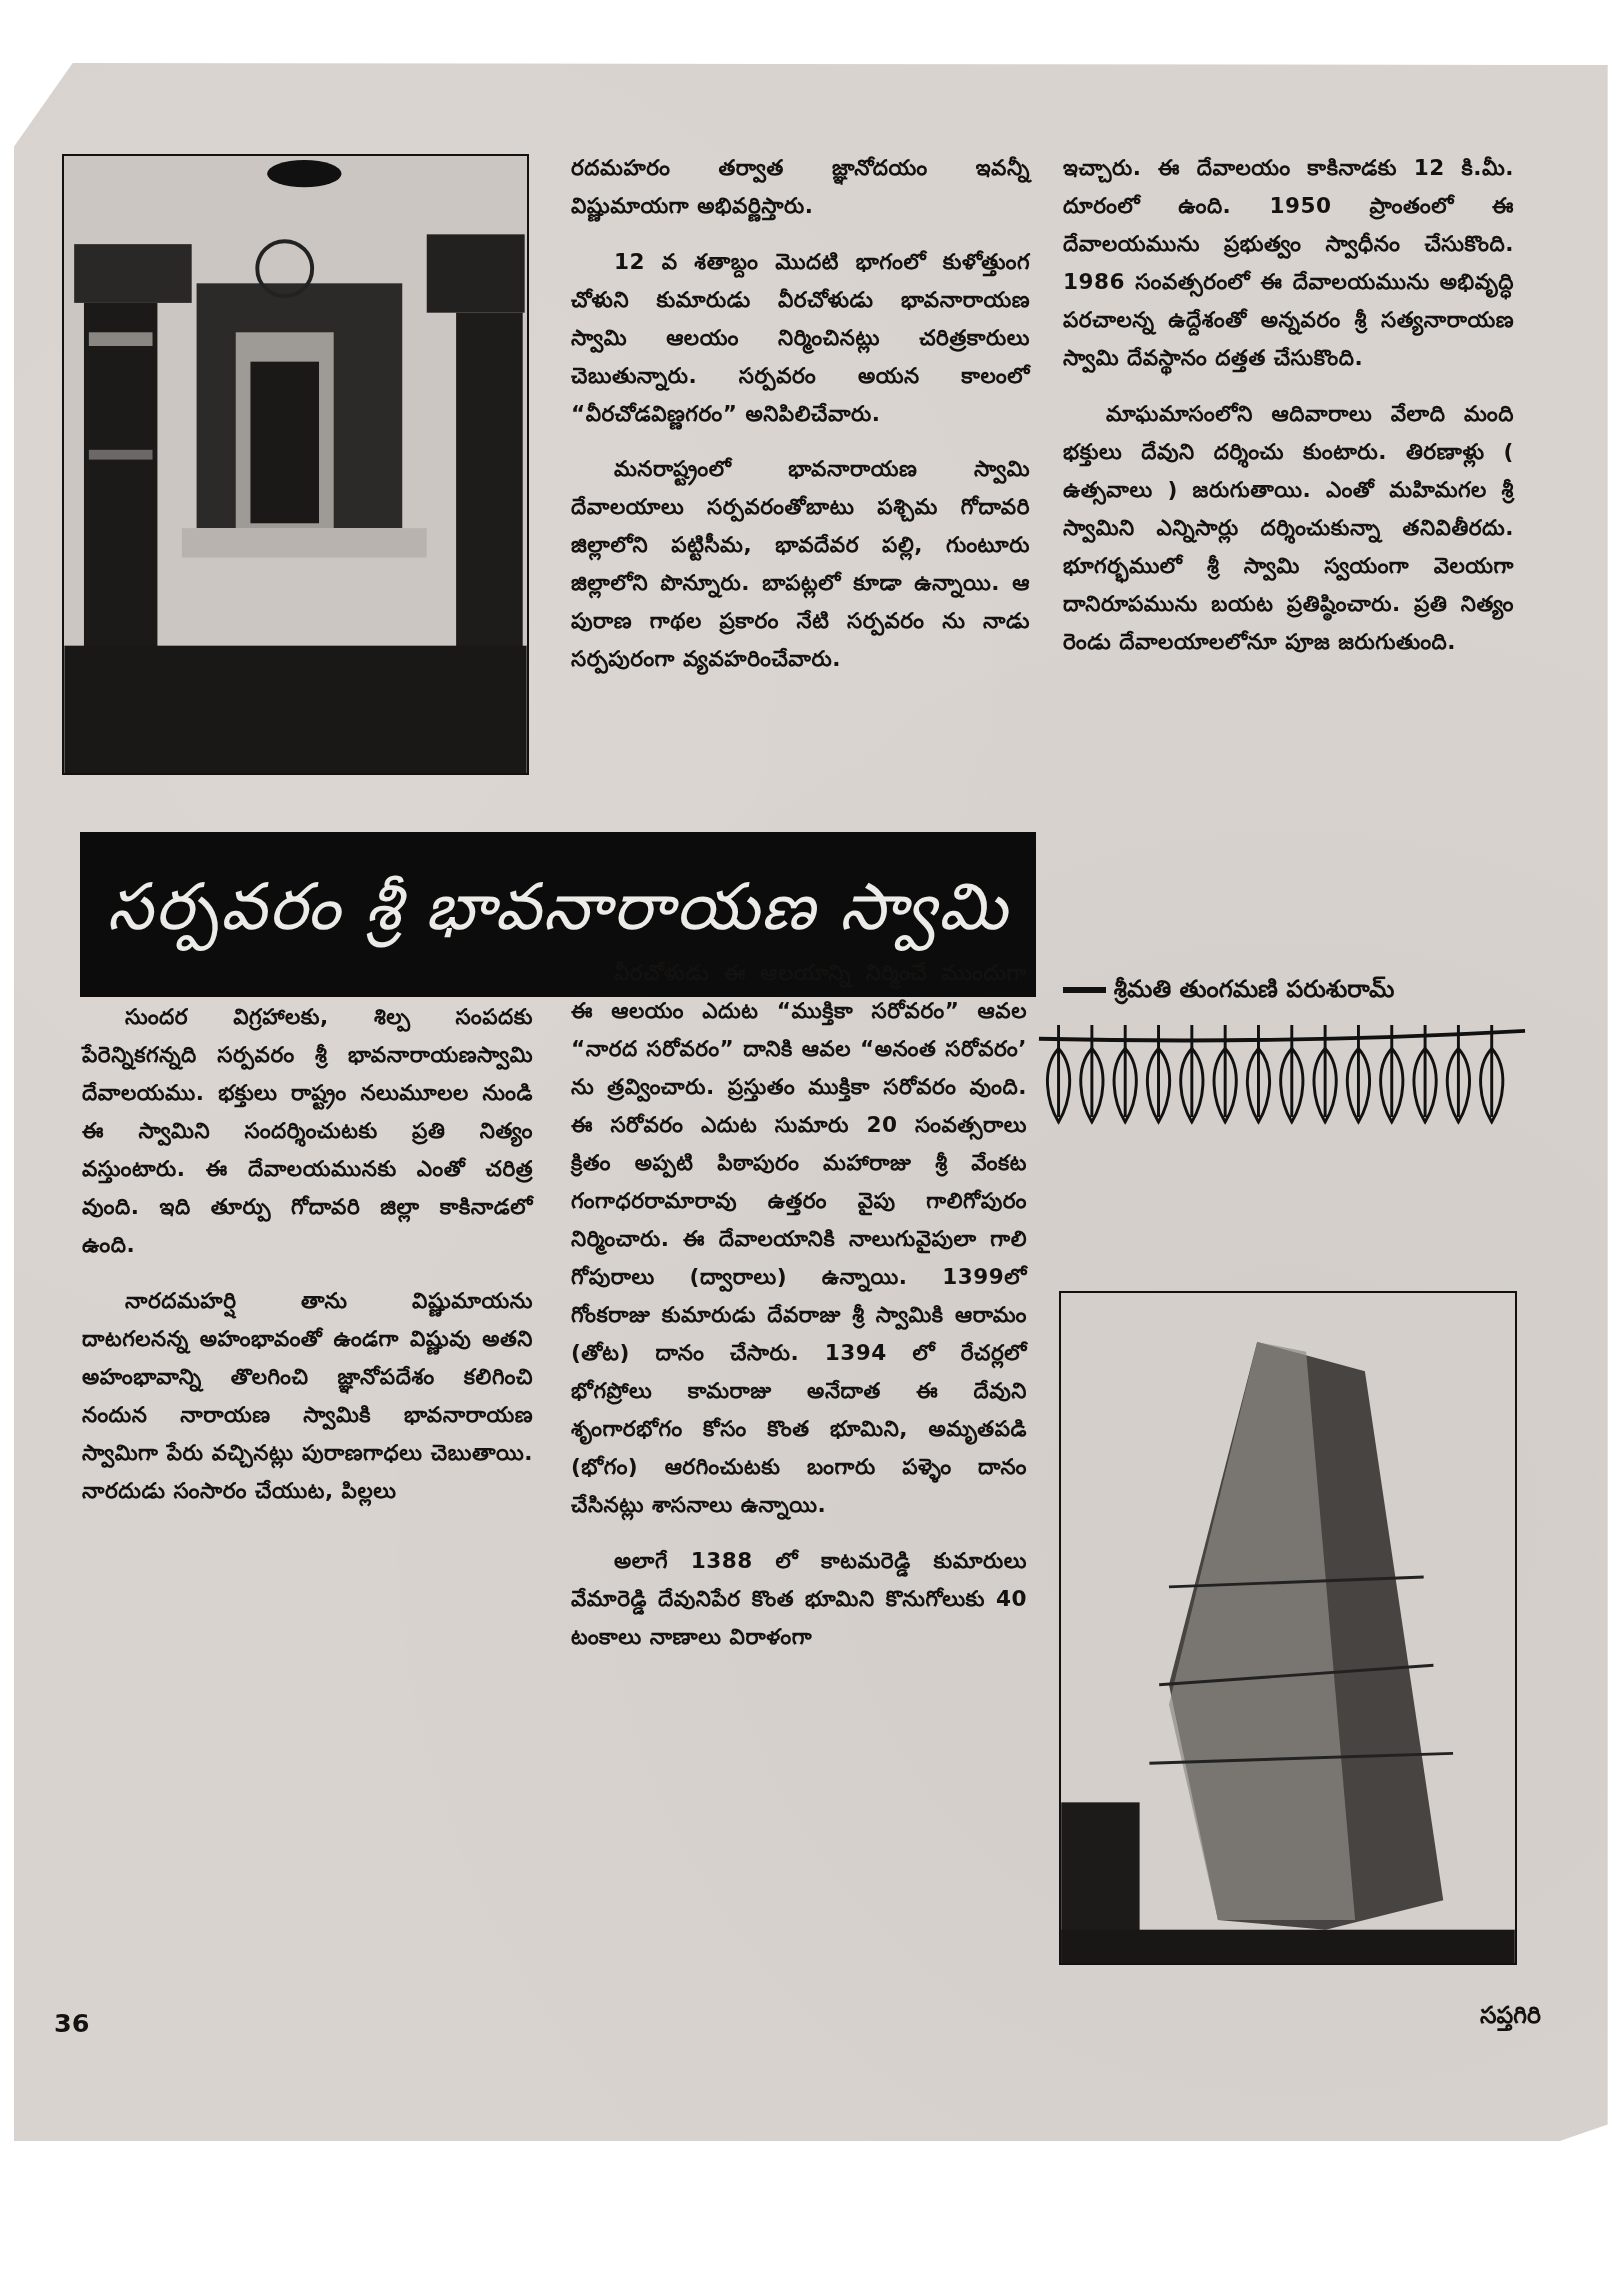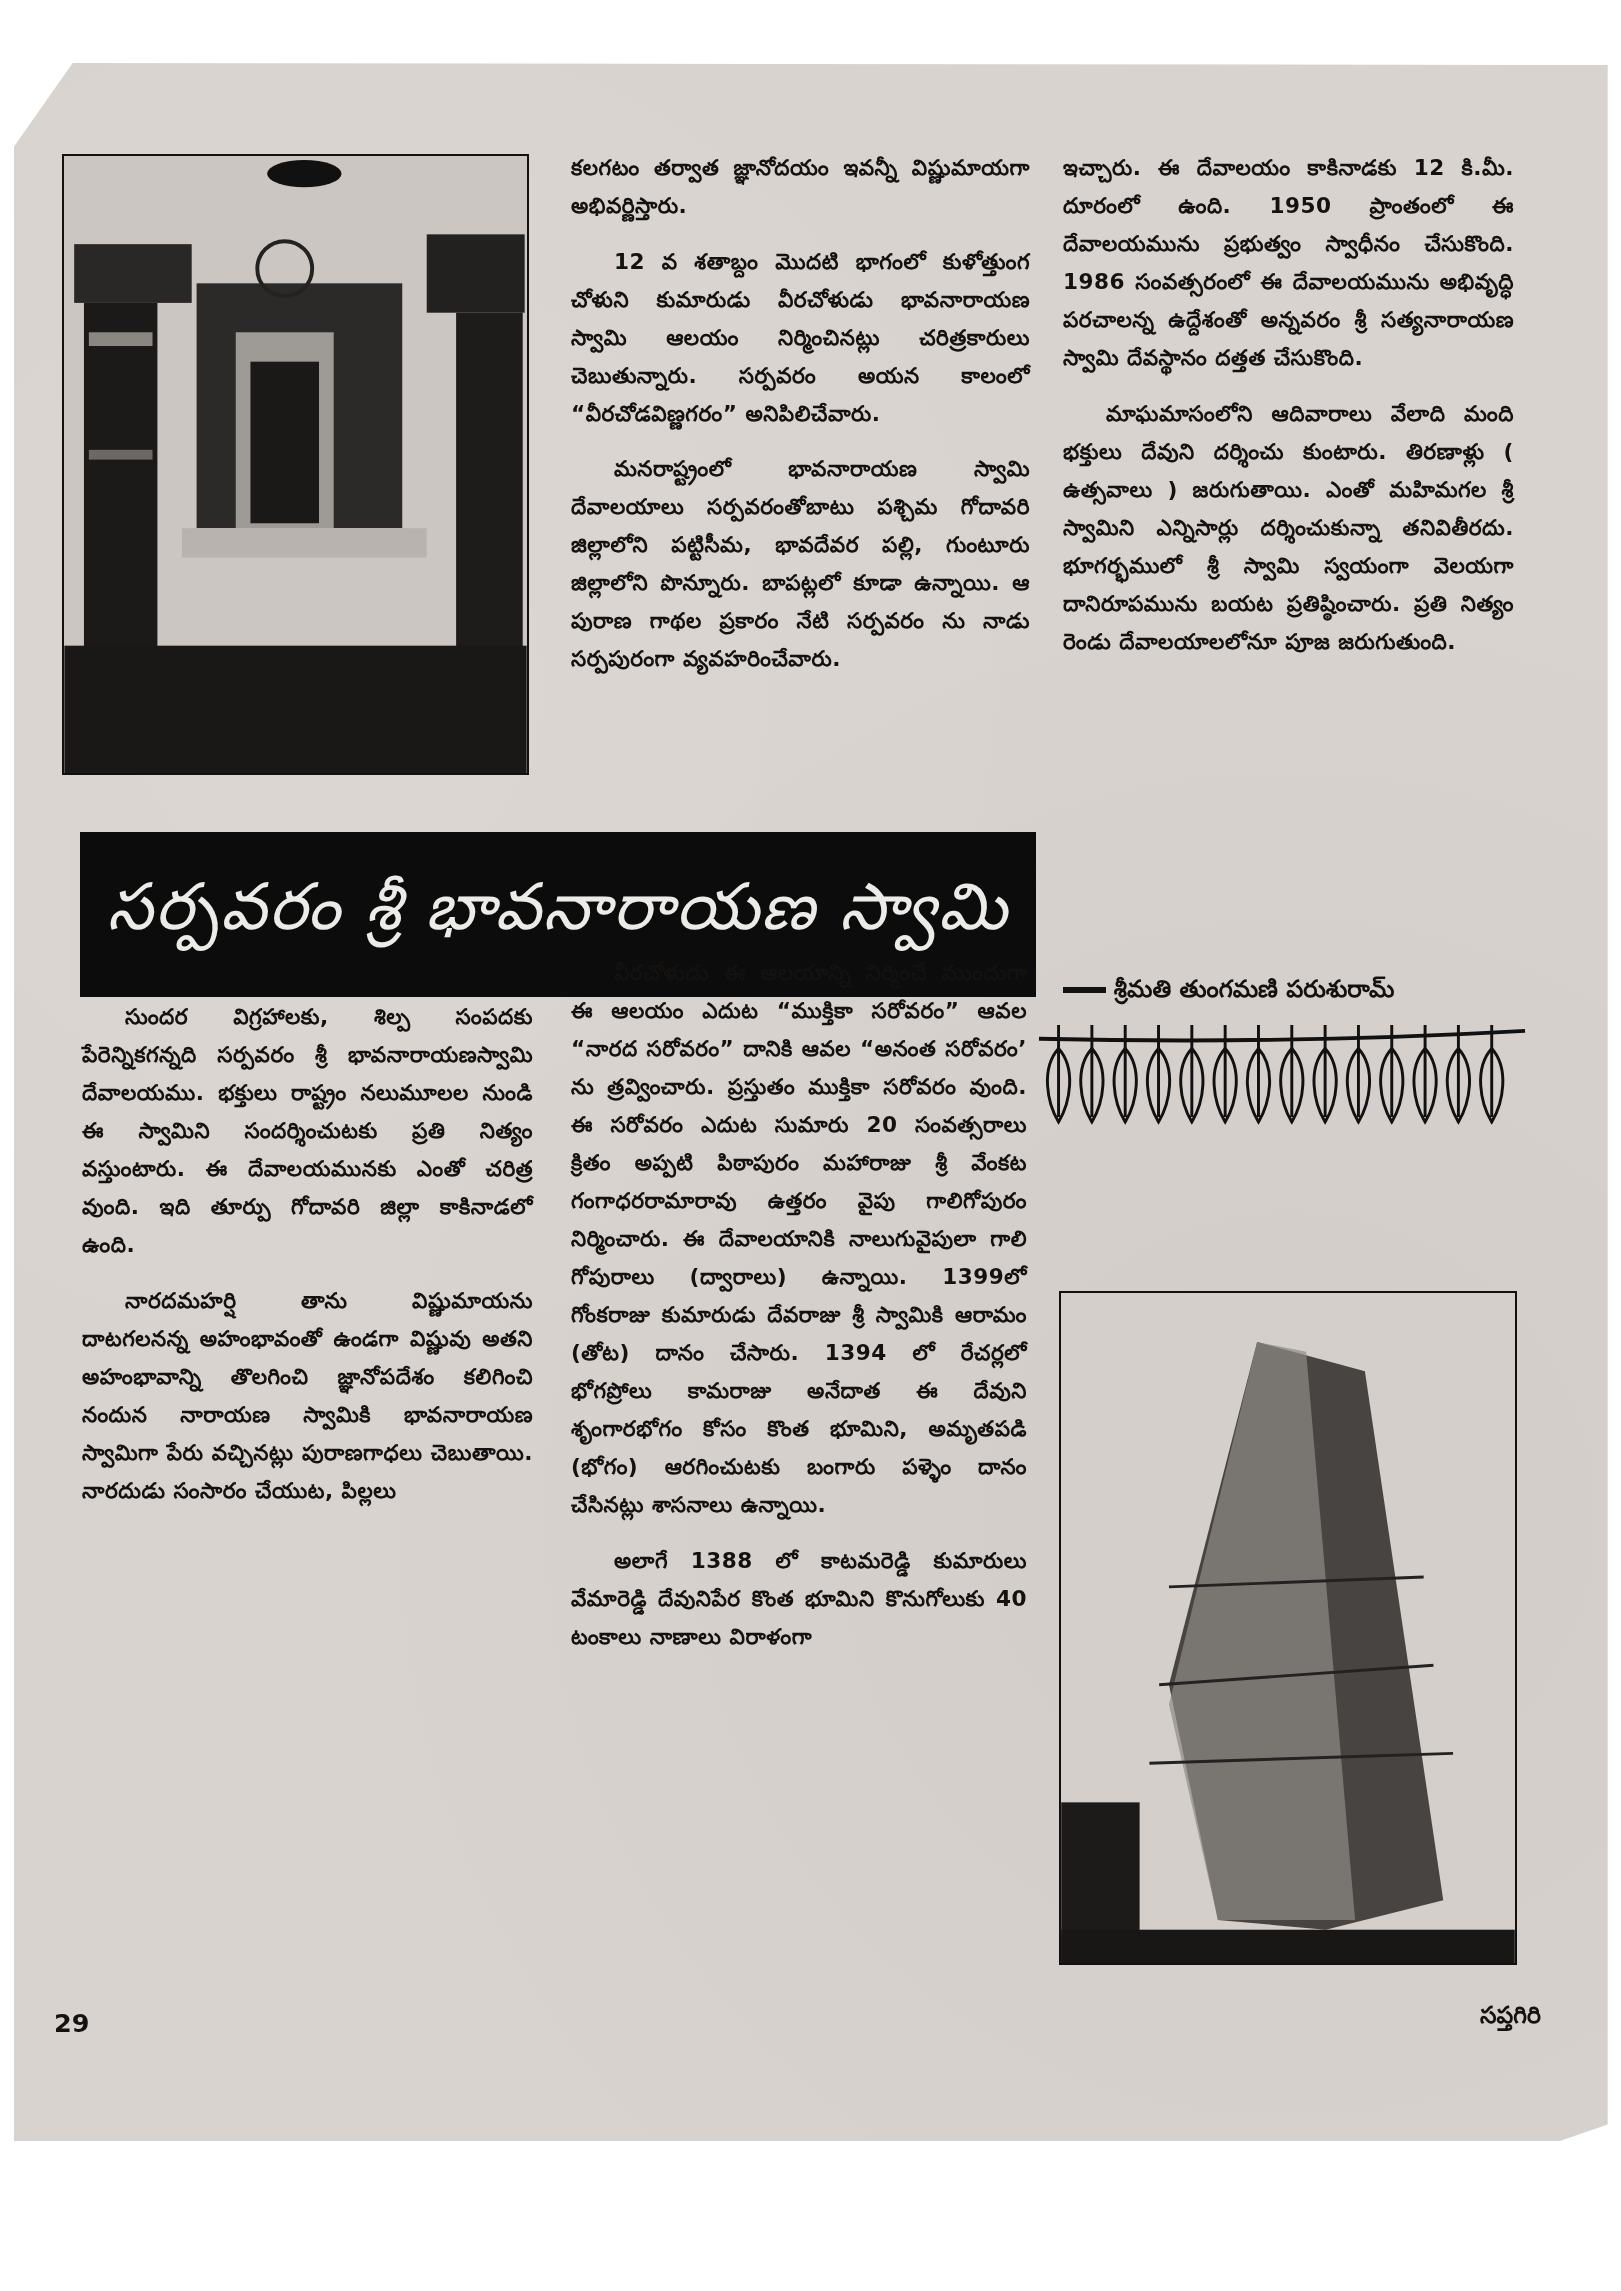--- a/index.html
+++ b/index.html
@@ -50,21 +50,21 @@
     <rect x="175" y="180" width="100" height="200" fill="#9e9a96"></rect>
     <rect x="190" y="210" width="70" height="165" fill="#1b1918"></rect>
     <circle cx="225" cy="115" r="28" fill="none" stroke="#222" stroke-width="4"></circle>
     <rect x="120" y="380" width="250" height="30" fill="#b8b3af"></rect>
 
     <rect x="0" y="500" width="472" height="130" fill="#191817"></rect>
   </svg>
 </div>
 
 <div class="col" style="left:571px; top:149px; width:459px;">
-  <p class="noindent">కలగటం తర్వాత జ్ఞానోదయం ఇవన్నీ విష్ణుమాయగా అభివర్ణిస్తారు.</p>
+  <p class="noindent">రదమహరం తర్వాత జ్ఞానోదయం ఇవన్నీ విష్ణుమాయగా అభివర్ణిస్తారు.</p>
   <p>12 వ శతాబ్దం మొదటి భాగంలో కుళోత్తుంగ చోళుని కుమారుడు వీరచోళుడు భావనారాయణ స్వామి ఆలయం నిర్మించినట్లు చరిత్రకారులు చెబుతున్నారు. సర్పవరం అయన కాలంలో “వీరచోడవిణ్ణగరం” అనిపిలిచేవారు.</p>
   <p>మనరాష్ట్రంలో భావనారాయణ స్వామి దేవాలయాలు సర్పవరంతోబాటు పశ్చిమ గోదావరి జిల్లాలోని పట్టిసీమ, భావదేవర పల్లి, గుంటూరు జిల్లాలోని పొన్నూరు. బాపట్లలో కూడా ఉన్నాయి. ఆ పురాణ గాథల ప్రకారం నేటి సర్పవరం ను నాడు సర్పపురంగా వ్యవహరించేవారు.</p>
 </div>
 
 <div class="col" style="left:1063px; top:149px; width:451px;">
   <p class="noindent">ఇచ్చారు. ఈ దేవాలయం కాకినాడకు 12 కి.మీ. దూరంలో ఉంది. 1950 ప్రాంతంలో ఈ దేవాలయమును ప్రభుత్వం స్వాధీనం చేసుకొంది. 1986 సంవత్సరంలో ఈ దేవాలయమును అభివృద్ధి పరచాలన్న ఉద్దేశంతో అన్నవరం శ్రీ సత్యనారాయణ స్వామి దేవస్థానం దత్తత చేసుకొంది.</p>
   <p>మాఘమాసంలోని ఆదివారాలు వేలాది మంది భక్తులు దేవుని దర్శించు కుంటారు. తిరణాళ్లు ( ఉత్సవాలు ) జరుగుతాయి. ఎంతో మహిమగల శ్రీ స్వామిని ఎన్నిసార్లు దర్శించుకున్నా తనివితీరదు. భూగర్భములో శ్రీ స్వామి స్వయంగా వెలయగా దానిరూపమును బయట ప్రతిష్ఠించారు. ప్రతి నిత్యం రెండు దేవాలయాలలోనూ పూజ జరుగుతుంది.</p>
 </div>
 
 <div class="title-band">
@@ -125,15 +125,15 @@
     <polygon points="200,50 310,80 390,620 270,650 160,640 110,400" fill="#2e2c2a" opacity="0.85"></polygon>
     <polygon points="200,50 250,60 300,640 160,640 110,420" fill="#8f8a86" opacity="0.7"></polygon>
     <line x1="110" y1="300" x2="370" y2="290" stroke="#222" stroke-width="3"></line>
     <line x1="100" y1="400" x2="380" y2="380" stroke="#222" stroke-width="3"></line>
     <line x1="90" y1="480" x2="400" y2="470" stroke="#222" stroke-width="3"></line>
     <rect x="0" y="520" width="80" height="164" fill="#1c1b1a"></rect>
     <rect x="0" y="650" width="463" height="34" fill="#181716"></rect>
   </svg>
 </div>
 
-<div class="footer-left">29</div>
+<div class="footer-left">36</div>
 <div class="footer-right">సప్తగిరి</div>
 
 
 </body></html>

